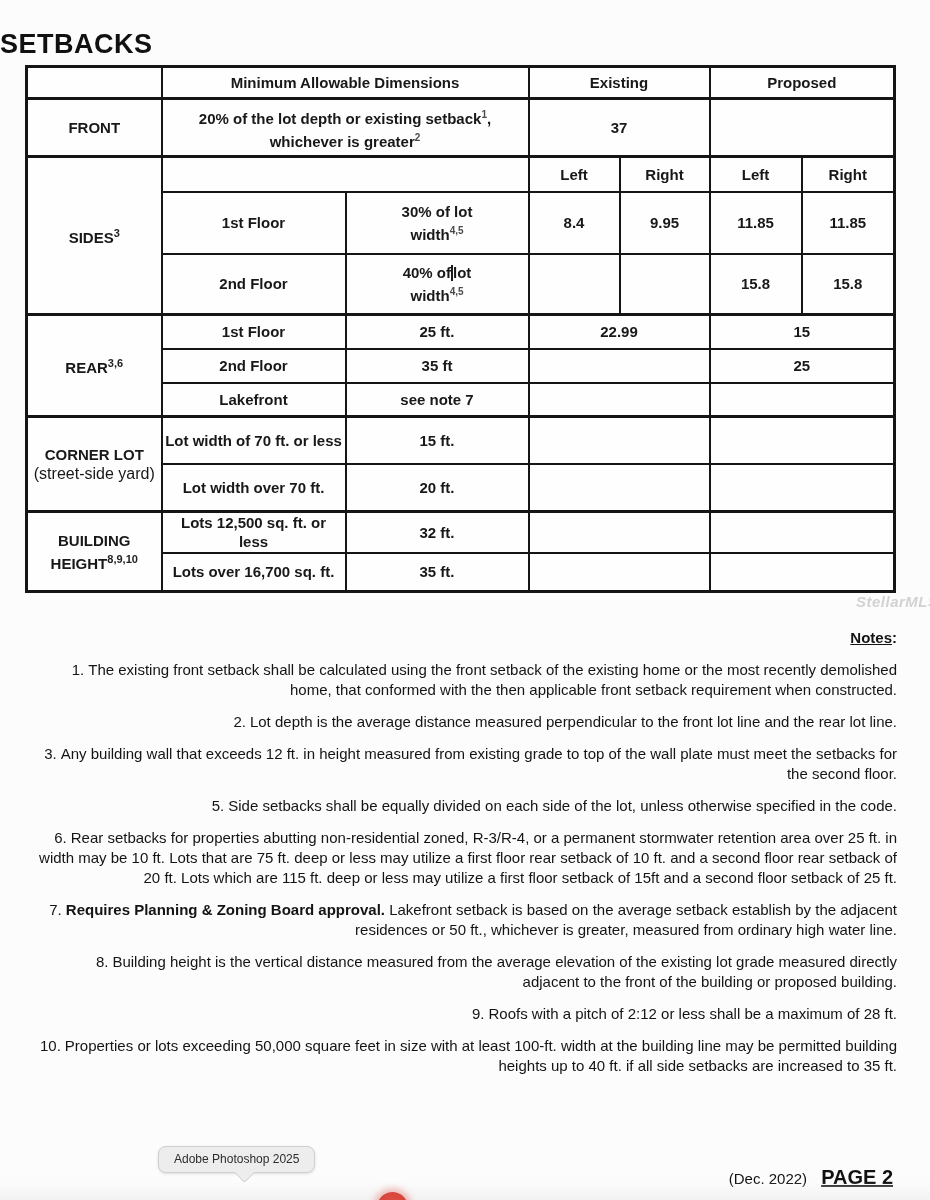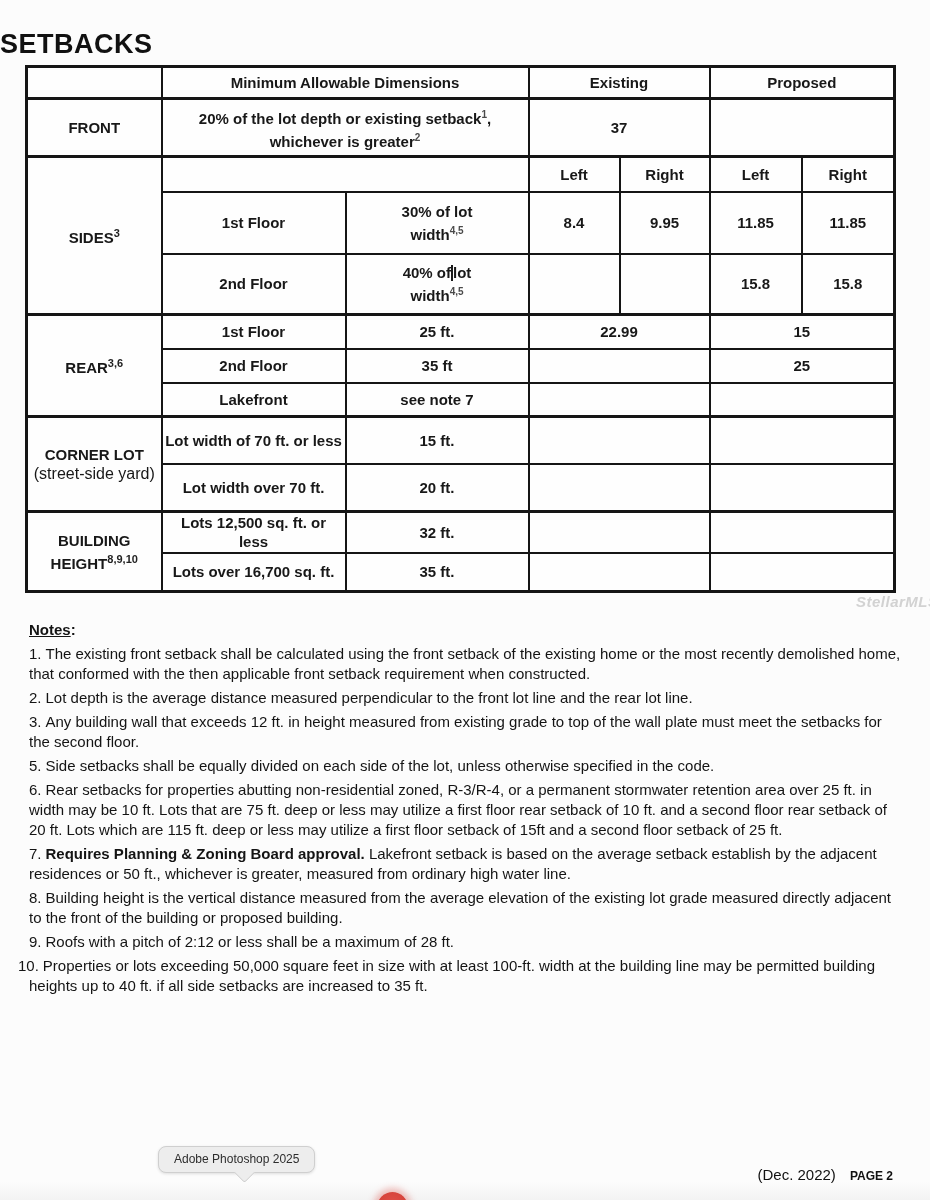--- a/index.html
+++ b/index.html
@@ -27,30 +27,30 @@
   td.rowlab sup { font-size:11px; color:#222; }
   .normalw { font-weight:400; font-size:16px; }
   .caret { display:inline-block; width:2px; height:16px; background:#1a1a1a; vertical-align:-3px; }
 
   
   .watermark { position:absolute; left:856px; top:593px; font-size:15px; font-weight:bold;
                font-style:italic; color:rgba(175,175,175,.55); letter-spacing:.5px; white-space:nowrap; }
 
   
   .notes { position:absolute; left:25px; top:616px; width:884px; font-size:15px; color:#141414; }
-  .notes p { margin:4px; line-height:20px; }
+  .notes p { margin:12px; line-height:20px;text-align:right; }
   .nh { font-weight:bold; text-decoration:underline; }
   .nhead span.colon { font-weight:bold; }
   .nnum { margin-right:4px; }
   .note.outdent { text-indent:-11px; }
 
   
   .footer { position:absolute; top:1166px; right:37px; font-size:15px; color:#111; }
   .fdate { margin-right:14px; }
-  .fpage { font-weight:bold; font-size:12px; }
+  .fpage { font-weight:bold; font-size:20px;text-decoration:underline; }
 
   
   .dock-band { position:absolute; left:0; bottom:0; width:100%; height:18px;
                background:linear-gradient(180deg, rgba(246,246,246,0) 0%, #f3f3f3 100%); }
 
   
   .tooltip { position:absolute; left:158px; top:1146px; background:#ededed;
              border:1px solid #cfcfcf; border-radius:8px; padding:5px 15px 6px;
              font-size:12px; color:#2d2d2d; box-shadow:0 1px 3px rgba(0,0,0,.12); white-space:nowrap; }
   .tooltip-tail { position:absolute; left:78px; bottom:-8px; width:14px; height:14px;

